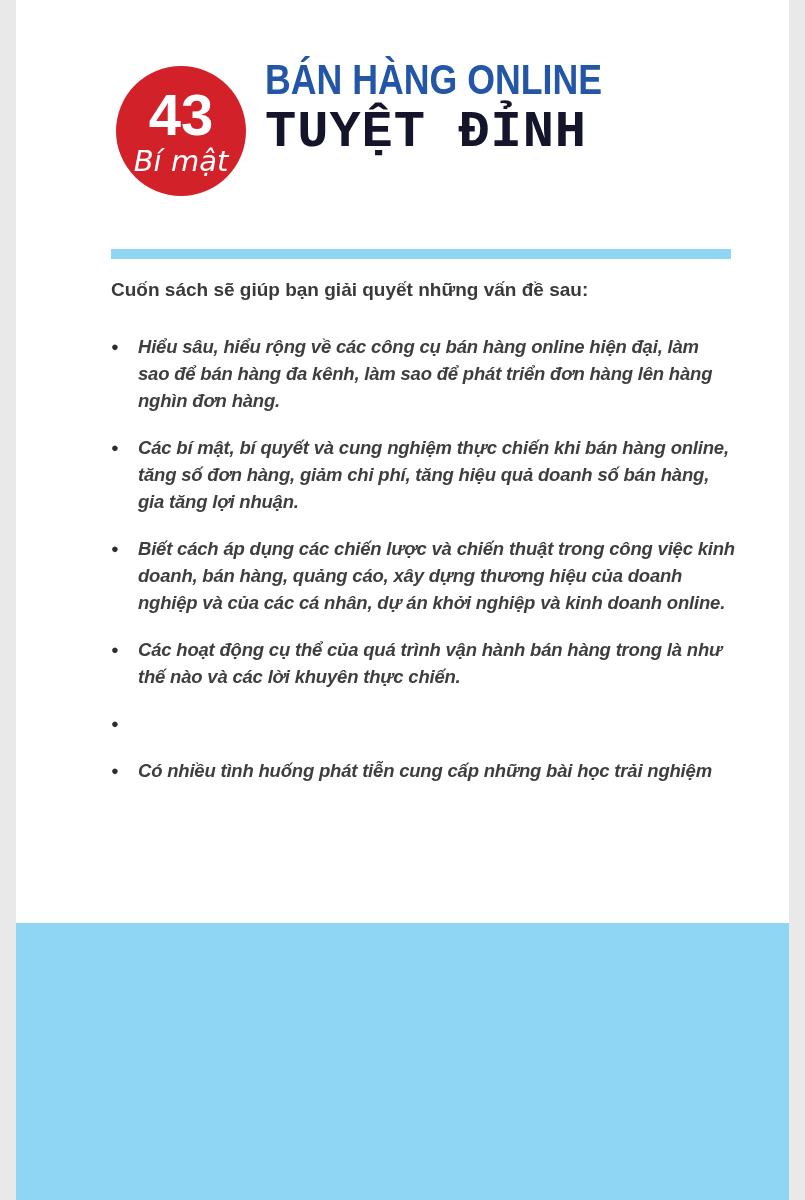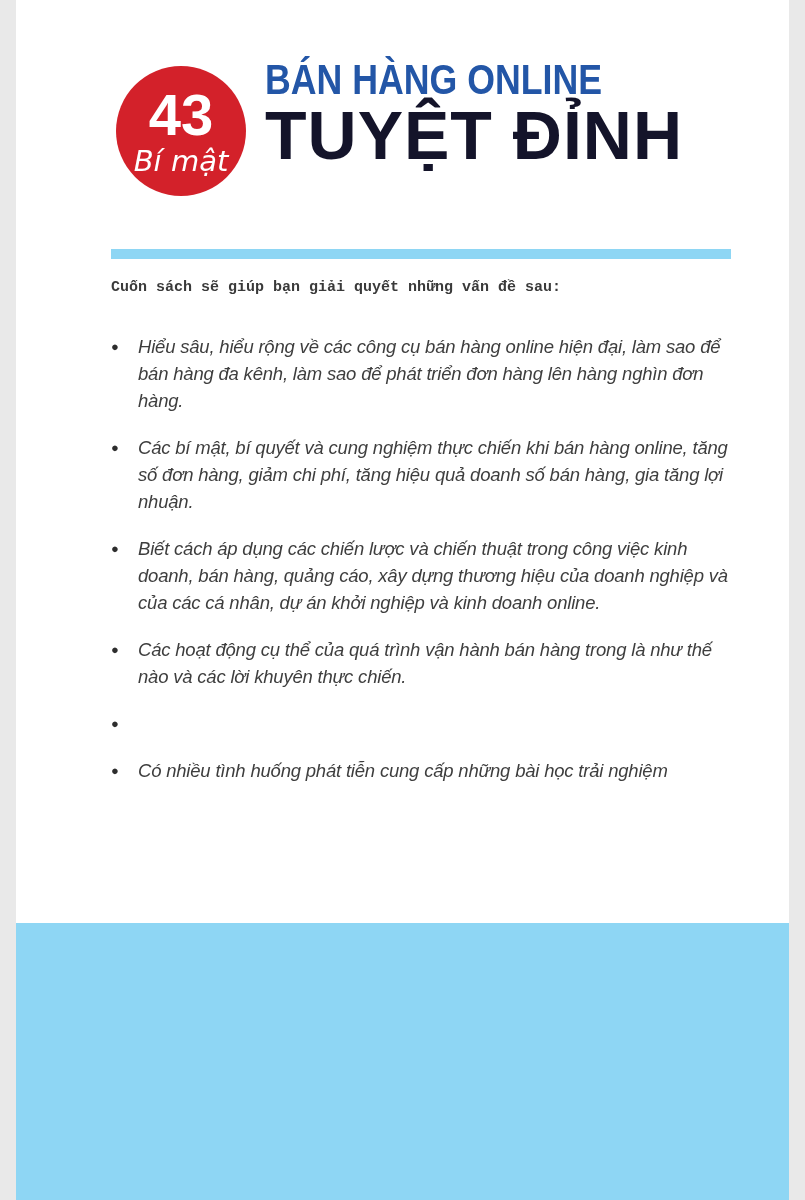--- a/index.html
+++ b/index.html
@@ -19,39 +19,39 @@
   }
   .badge-number { font-size:58px; font-weight:bold; line-height:1; margin-top:2px; }
   .badge-label  { font-size:29px; font-style:italic; font-family:"DejaVu Sans", sans-serif; line-height:1.1; margin-top:2px; }
 
   .title-block { position:absolute; left:249px; top:58px; }
   .title-line1 {
     font-size:43px; font-weight:bold; color:var(--title_blue);
     transform:scaleX(.83); transform-origin:left center; white-space:nowrap; line-height:1;
   }
   .title-line2 {
-    font-family:Liberation Sans, sans-serif; font-weight:bold; font-size:68px;
-    color:var(--title_dark); letter-spacing:1px; line-height:1; white-space:nowrap;
+    font-family:Liberation Mono, monospace; font-weight:bold; font-size:52px;
+    color:var(--title_dark); letter-spacing:1px; line-height:1; margin-top:6px; white-space:nowrap;
   }
 
   .divider-bar { position:absolute; left:95px; top:249px; width:620px; height:10px; background:var(--sky_blue); }
 
   
   .intro {
     position:absolute; left:95px; top:279px; width:620px;
-    font-size:15px; font-weight:bold; color:#3a3a3a;font-family:Liberation Mono, monospace;
+    font-size:19px; font-weight:bold; color:#3a3a3a;
   }
   .bullets {
     position:absolute; left:95px; top:333px; width:624px;
     list-style:none; display:flex; flex-direction:column; gap:20px;
   }
   .bullets li { display:flex; }
   .bullet-dot { flex:0 0 27px; font-size:13px; line-height:27px; color:#2d2d2d; font-style:normal; }
   .bullet-text {
-    font-size:18.5px; line-height:27px; font-style:italic; font-weight:normal;
+    font-size:18.5px; line-height:27px; font-style:italic; font-weight:bold;
     color:var(--text_dark); letter-spacing:-0.2px;
   }
 
   
   .bottom-section { position:absolute; left:0; top:923px; width:805px; height:277px; background:var(--sky_blue); }
 </style>
 </head>
 <body>
 
 <div class="page">

